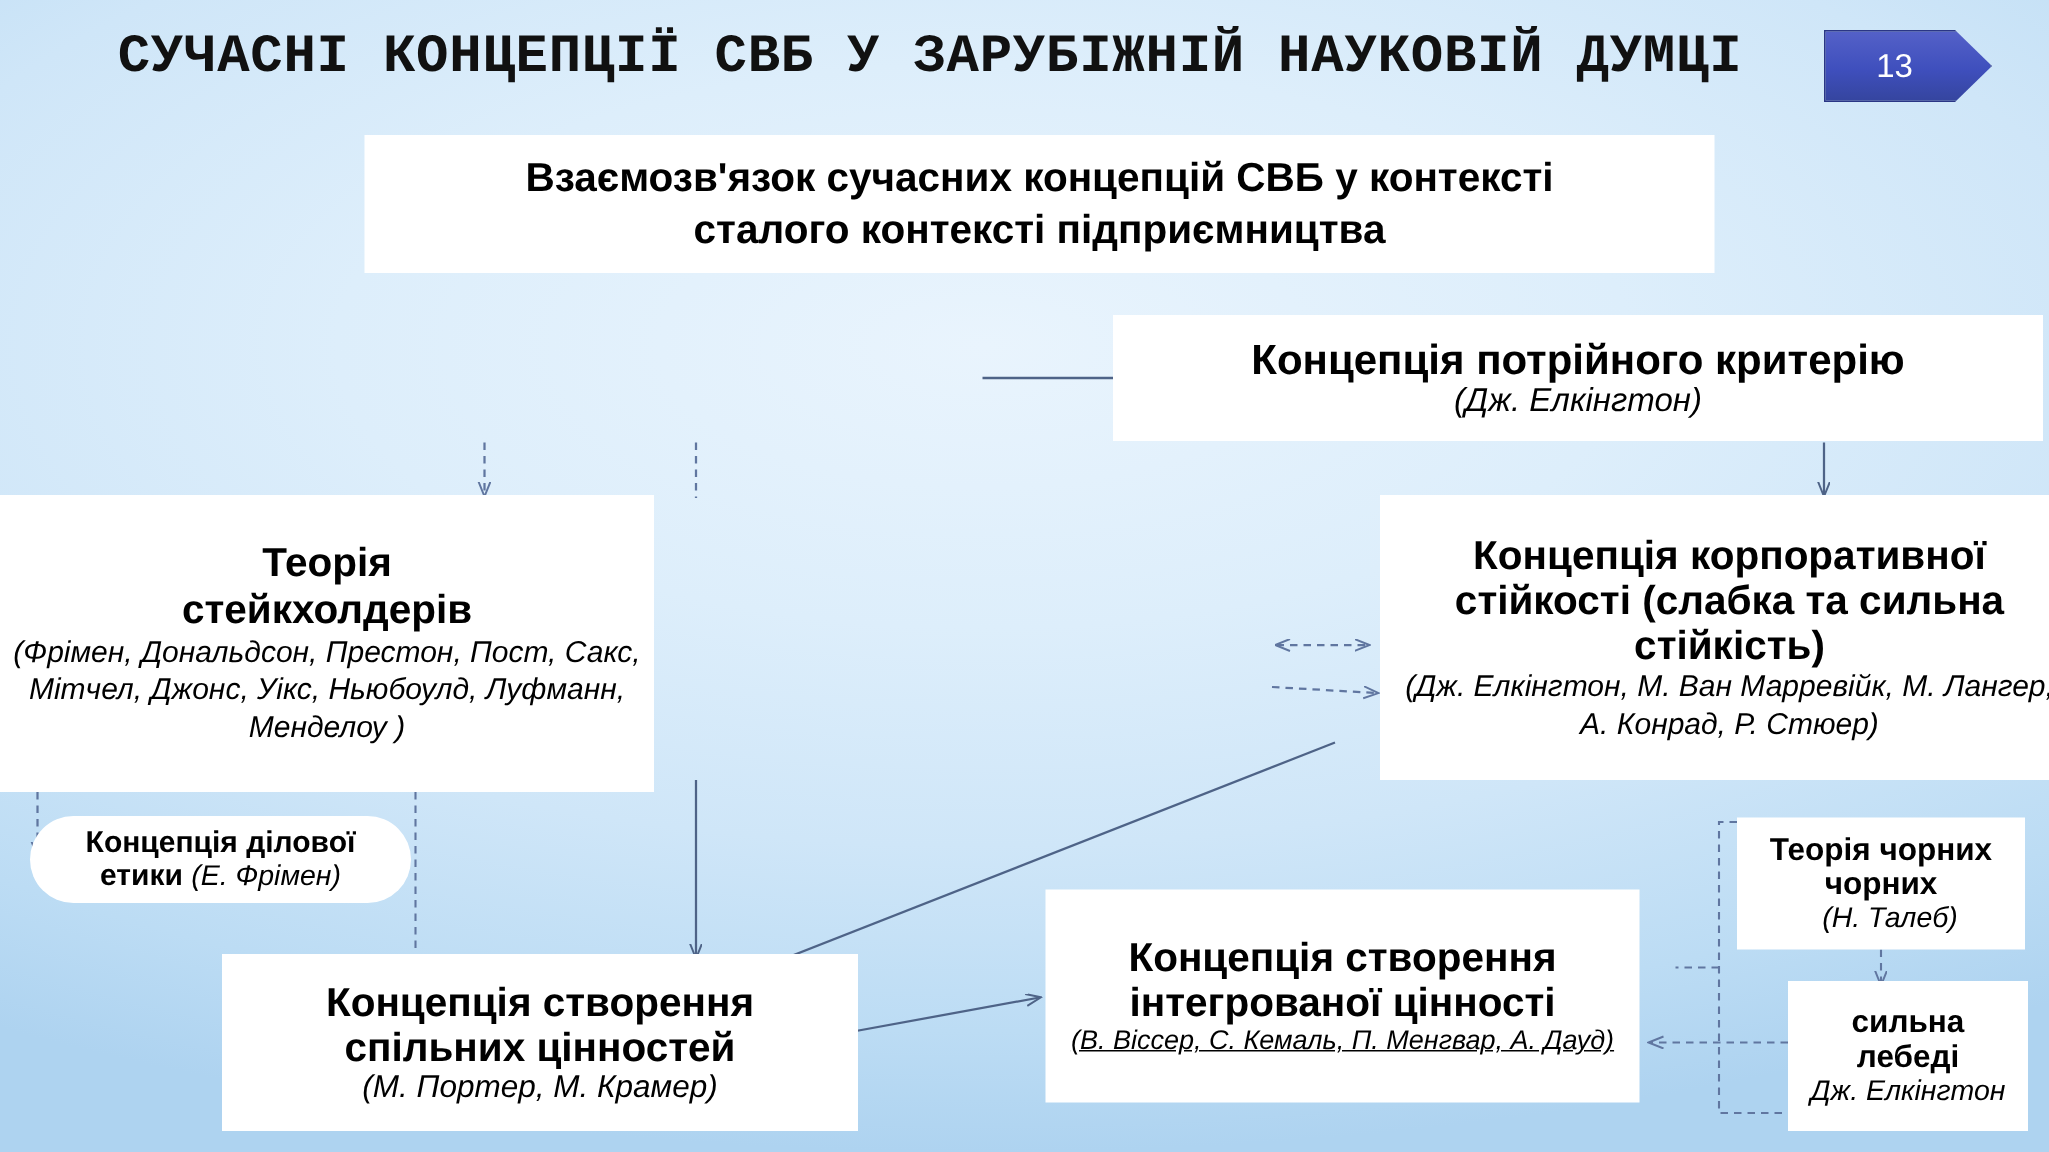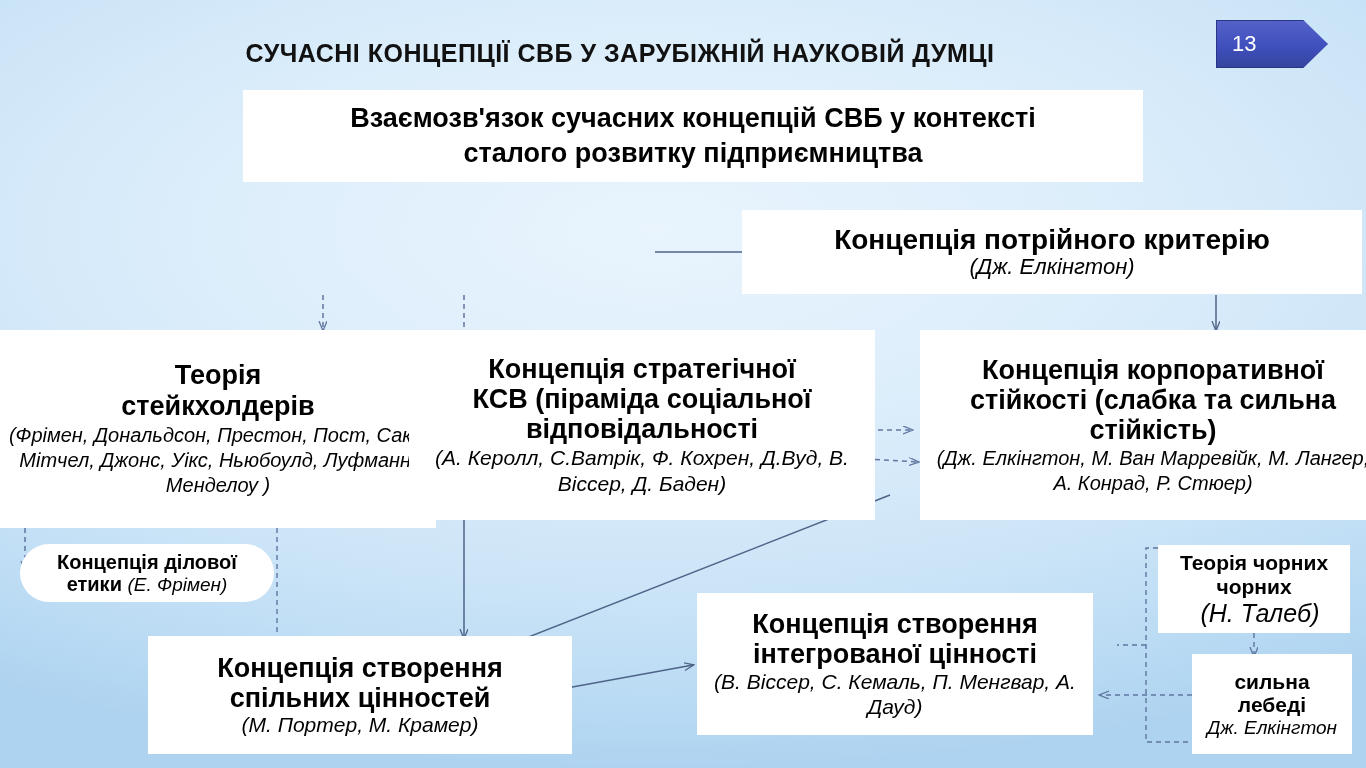--- a/index.html
+++ b/index.html
@@ -13,46 +13,46 @@
     height: 768px;
     overflow: hidden;
     font-family: "Liberation Sans", sans-serif;
     background:
       radial-gradient(ellipse 90% 70% at 48% 30%, #e9f4fd 0%, #ddeefb 35%, #cfe6f8 62%, #bcdcf4 85%, #aed3f0 100%);
   }
   
   #slide-title {
     position: absolute;
     left: 60px;
-    top: 24px;
+    top: 8px;
     width: 1120px;
     height: 58px;
     display: flex;
     align-items: center;
     justify-content: center;
-    font-size: 25px;
+    font-size: 36px;
     font-weight: bold;
     letter-spacing: 0.5px;
     color: #111111;
     white-space: nowrap;
+    font-family: Liberation Mono, monospace;
   }
   #page-badge {
     position: absolute;
     left: 1216px;
     top: 20px;
     width: 112px;
     height: 48px;
     background: linear-gradient(180deg, #5461c8 0%, #3f4fbd 55%, #35459f 100%);
     border: 1px solid #2a3685;
     clip-path: polygon(0 0, 78% 0, 100% 50%, 78% 100%, 0 100%);
     display: flex;
     align-items: center;
-    justify-content: flex-start;
+    justify-content: center;
     box-sizing: border-box;
-    padding-left: 15px;
   }
   #page-badge span {
     font-size: 22px;
     color: #ffffff;
     margin-right: 18px;
   }
 
   
   .node {
     position: absolute;
@@ -99,24 +99,24 @@
   #n-sustaincorp .a { font-size: 20px; line-height: 1.22; margin-top: 1px; }
 
   
   #n-ethics { left: 20px; top: 544px; width: 254px; height: 58px; font-size: 20px; border-radius: 29px; }
   #n-ethics .a { font-size: 19px; }
 
   #n-shared  { left: 148px; top: 636px; width: 424px; height: 118px; font-size: 27px; }
   #n-shared .a { font-size: 21px; }
 
   #n-integrated { left: 697px; top: 593px; width: 396px; height: 142px; font-size: 27px; }
-  #n-integrated .a { font-size: 21px; line-height: 1.2; }
+  #n-integrated .a { font-size: 18px; line-height: 1.2; text-decoration: underline; }
 
   #n-blackswan { left: 1158px; top: 545px; width: 192px; height: 88px; font-size: 21px; }
-  #n-blackswan .a { font-size: 25px; margin-left: 12px; }
+  #n-blackswan .a { font-size: 19px; margin-left: 12px; }
 
   #n-greenswan { left: 1192px; top: 654px; width: 160px; height: 100px; font-size: 21px; }
   #n-greenswan .a { font-size: 19px; }
 
   
   #connectors {
     position: absolute;
     left: 0; top: 0;
     width: 1366px; height: 768px;
     pointer-events: none;
@@ -196,41 +196,35 @@
       <line x1="1146" y1="645" x2="1117" y2="645" stroke="#6076a0" stroke-width="1.4" stroke-dasharray="5,4"></line>
     </g>
 
     <g>
       <line x1="1254" y1="633" x2="1254" y2="656" stroke="#6076a0" stroke-width="1.4" stroke-dasharray="5,4" marker-end="url(#ah)"></line>
     </g>
   </svg>
 
   <div class="node" id="subtitle">
     <div class="t">Взаємозв'язок сучасних концепцій СВБ у контексті</div>
-    <div class="t">сталого розвитку підприємництва</div>
+    <div class="t">сталого контексті підприємництва</div>
   </div>
 
 
   <div class="node" id="n-triple">
     <div class="t">Концепція потрійного критерію</div>
     <div class="a">(Дж. Елкінгтон)</div>
   </div>
 
   <div class="node" id="n-stakeholder">
     <div class="t">Теорія</div>
     <div class="t">стейкхолдерів</div>
     <div class="a">(Фрімен, Дональдсон, Престон, Пост, Сакс, Мітчел, Джонс, Уікс, Ньюбоулд, Луфманн, Менделоу )</div>
   </div>
 
-  <div class="node" id="n-csr">
-    <div class="t">Концепція стратегічної</div>
-    <div class="t">КСВ (піраміда соціальної</div>
-    <div class="t">відповідальності</div>
-    <div class="a">(А. Керолл, С.Ватрік, Ф. Кохрен, Д.Вуд, В. Віссер, Д. Баден)</div>
-  </div>
 
   <div class="node" id="n-sustaincorp">
     <div class="t">Концепція корпоративної</div>
     <div class="t">стійкості (слабка та сильна</div>
     <div class="t">стійкість)</div>
     <div class="a">(Дж. Елкінгтон, М. Ван Марревійк, М. Лангер, А. Конрад, Р. Стюер)</div>
   </div>
 
   <div class="node" id="n-ethics">
     <div class="t">Концепція ділової</div>

